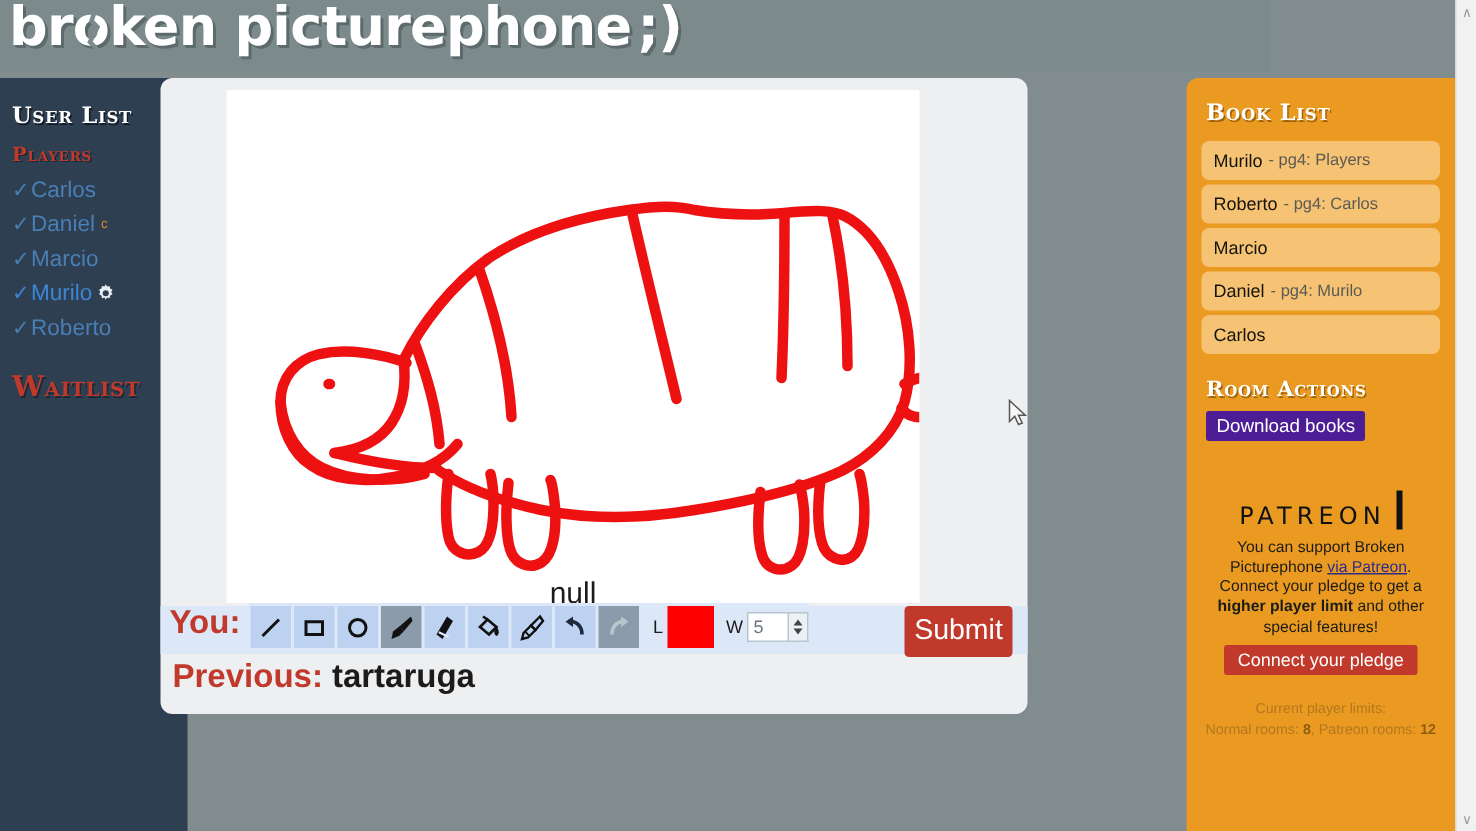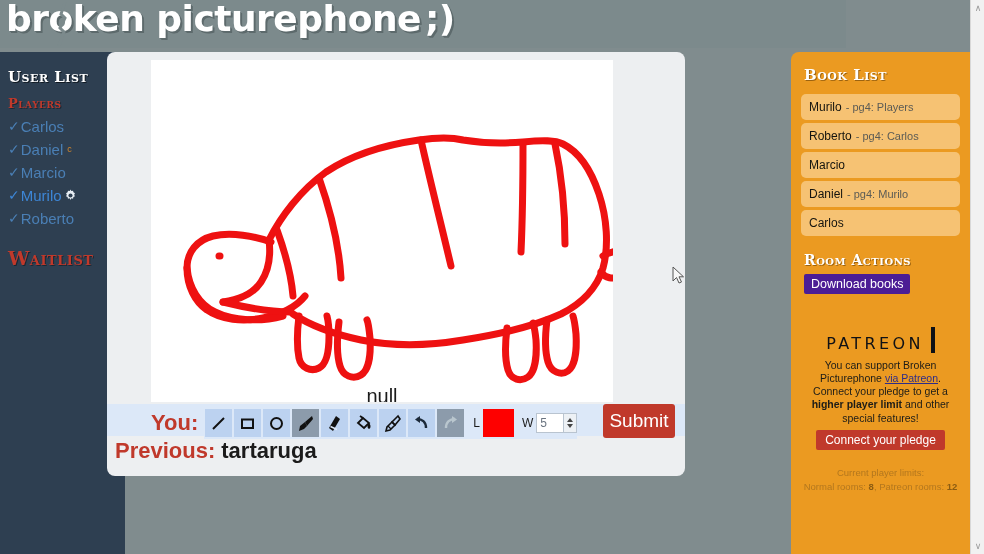--- a/index.html
+++ b/index.html
@@ -80,21 +80,21 @@
   #drawing-canvas-wrap svg { display:block; }
   #canvas-caption {
     position: absolute; left: 0; top: 325px; width: 462px;
     text-align: center; font-size: 20px; color: #1b1b1b;
     font-family: "Liberation Sans", sans-serif;
   }
 
   
   #toolbar-row {
     position: absolute; left: 0; top: 350px; width: 574px; height: 42px;
-    display: flex; align-items: center; padding-left: 38px;
+    display: flex; align-items: flex-start;
   }
   #you-label {
     color: #c0392b; font-size: 22px; font-weight: bold;
     font-family: "Liberation Sans", sans-serif;
     margin-left: 6px; margin-right: 6px;
   }
   #tool-strip {
     display: flex; align-items: center; height: 32px;
     background: #dce8f8;
   }

